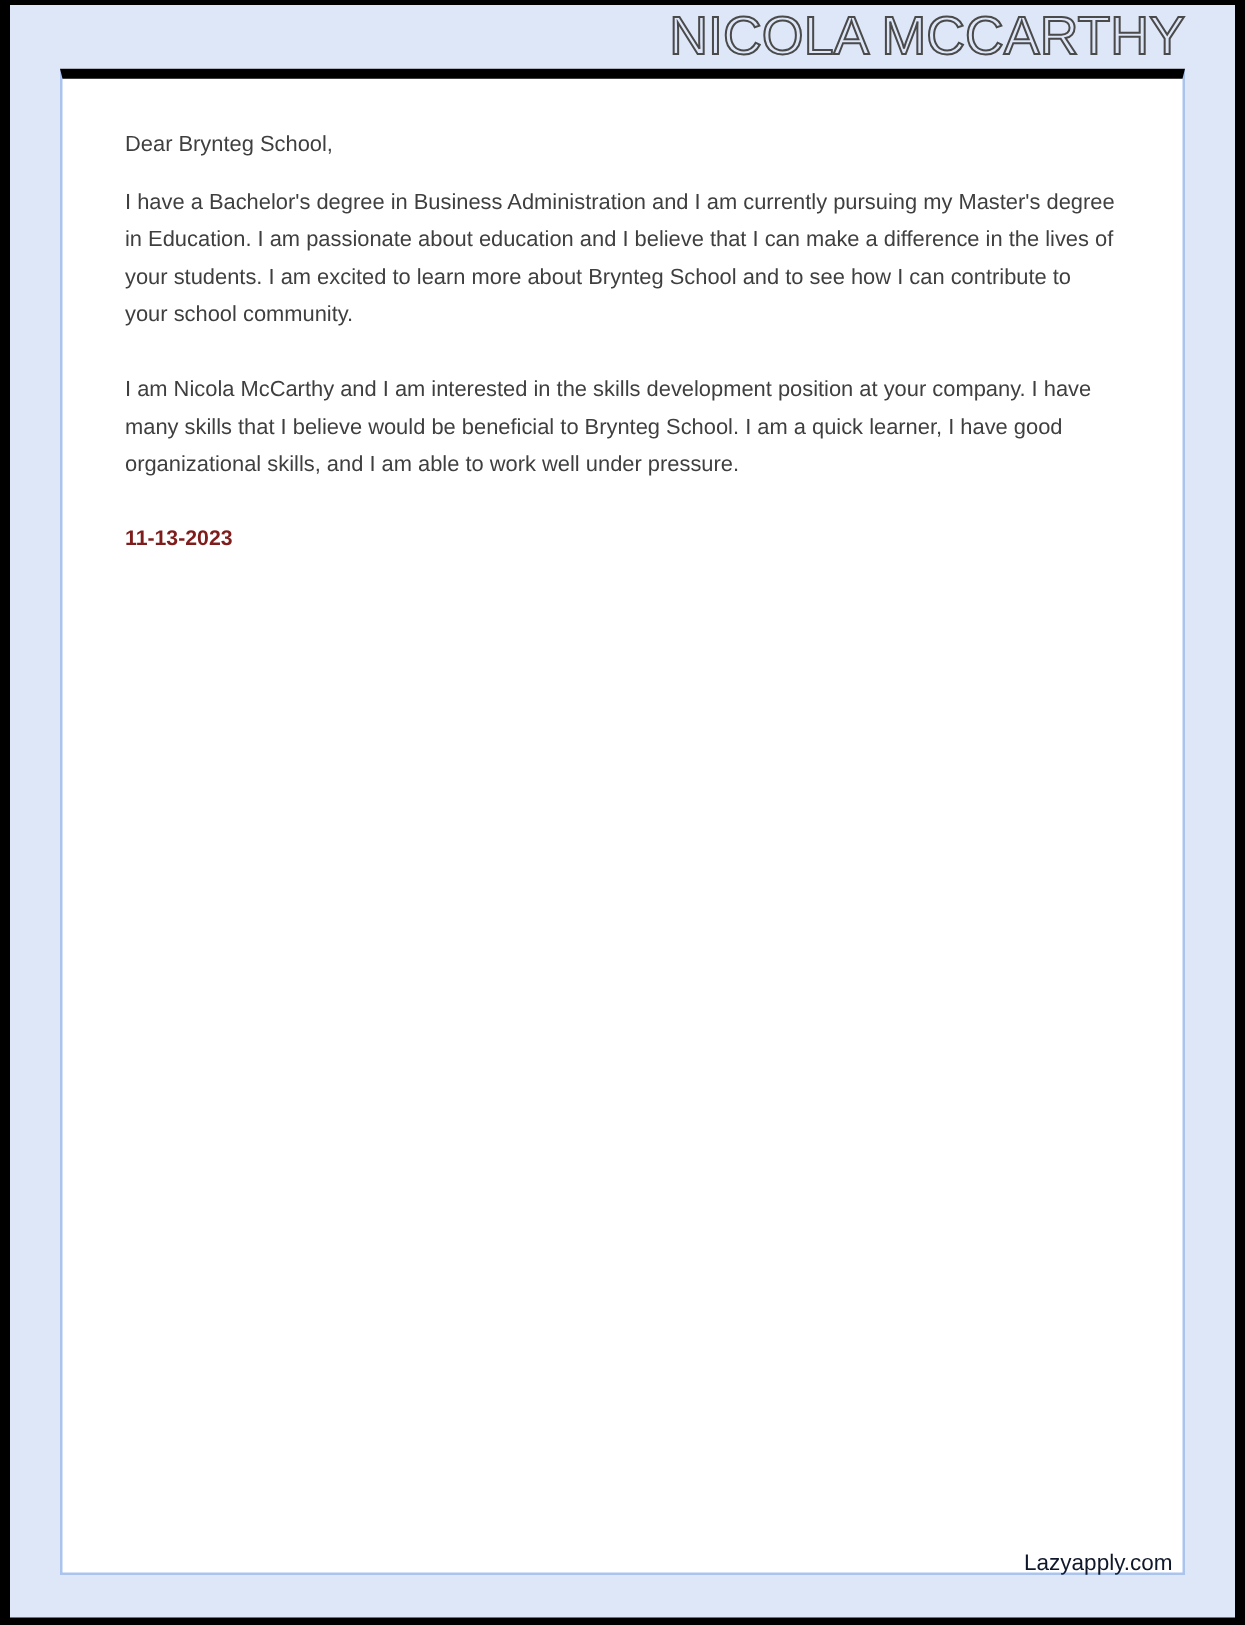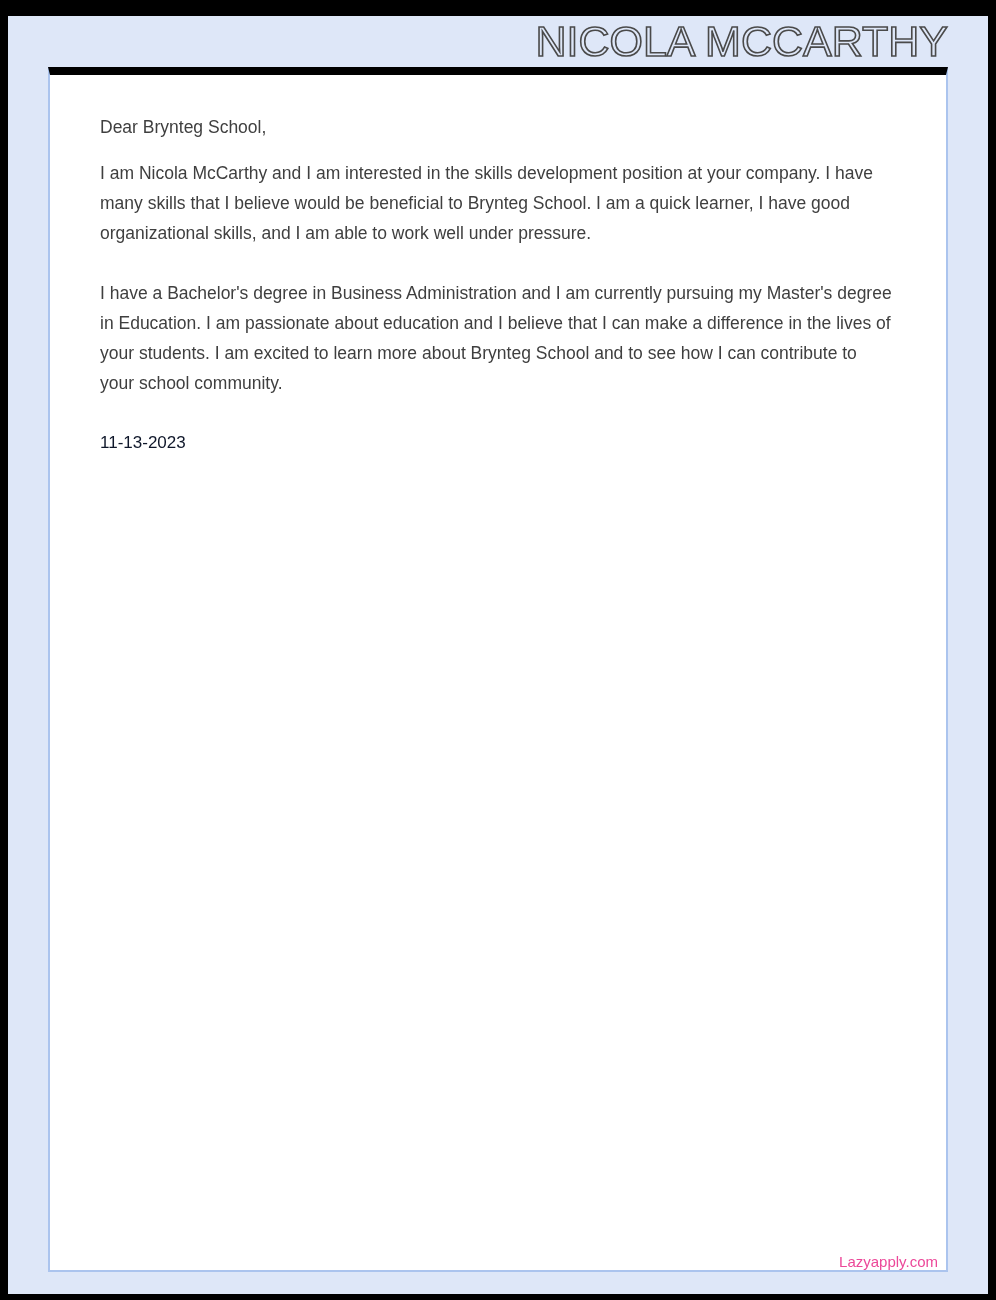--- a/index.html
+++ b/index.html
@@ -9,21 +9,21 @@
     height: 1300px;
     overflow: hidden;
     font-family: "Liberation Sans", sans-serif;
   }
 
   
   .frame {
     width: 996px;
     height: 1300px;
     background: #000000;
-    padding: 16px 8px 6px 8px;
+    padding: 4px 8px 6px 8px;
   }
   .page {
     position: relative;
     width: 100%;
     height: 100%;
     background: #dee7f8;
   }
 
   
   .header-name {
@@ -62,49 +62,50 @@
     padding: 37px 52px 0 50px;
     color: #3f3f3f;
     font-size: 17.5px;
     line-height: 30px;
   }
   .letter-body p { max-width: 796px; }
   .greeting { margin-bottom: 16px; }
   .para { margin-bottom: 30px; }
   .date-line {
     margin-top: 10px;
-    color: #0f172a;
+    color: #7f1d1d;
     font-size: 17px;
+    font-weight: bold;
   }
 
   .watermark {
     position: absolute;
     right: 8px;
     bottom: -1px;
-    font-size: 15px;
-    color: #ec4899;
+    font-size: 18px;
+    color: #0f172a;
     line-height: 18px;
   }
 </style>
 </head>
 <body>
 
 <div class="frame">
   <div class="page">
 
     <div class="header-name">NICOLA MCCARTHY</div>
 
     <div class="sheet">
 
       <div class="letter-body">
         <p class="greeting">Dear Brynteg School,</p>
 
+        <p class="para">I have a Bachelor's degree in Business Administration and I am currently pursuing my Master's degree in Education. I am passionate about education and I believe that I can make a difference in the lives of your students. I am excited to learn more about Brynteg School and to see how I can contribute to your school community.</p>
+
         <p class="para">I am Nicola McCarthy and I am interested in the skills development position at your company. I have many skills that I believe would be beneficial to Brynteg School. I am a quick learner, I have good organizational skills, and I am able to work well under pressure.</p>
-
-        <p class="para">I have a Bachelor's degree in Business Administration and I am currently pursuing my Master's degree in Education. I am passionate about education and I believe that I can make a difference in the lives of your students. I am excited to learn more about Brynteg School and to see how I can contribute to your school community.</p>
 
         <div class="date-line">11-13-2023</div>
       </div>
 
       <div class="watermark">Lazyapply.com</div>
 
     </div>
   </div>
 </div>
 

